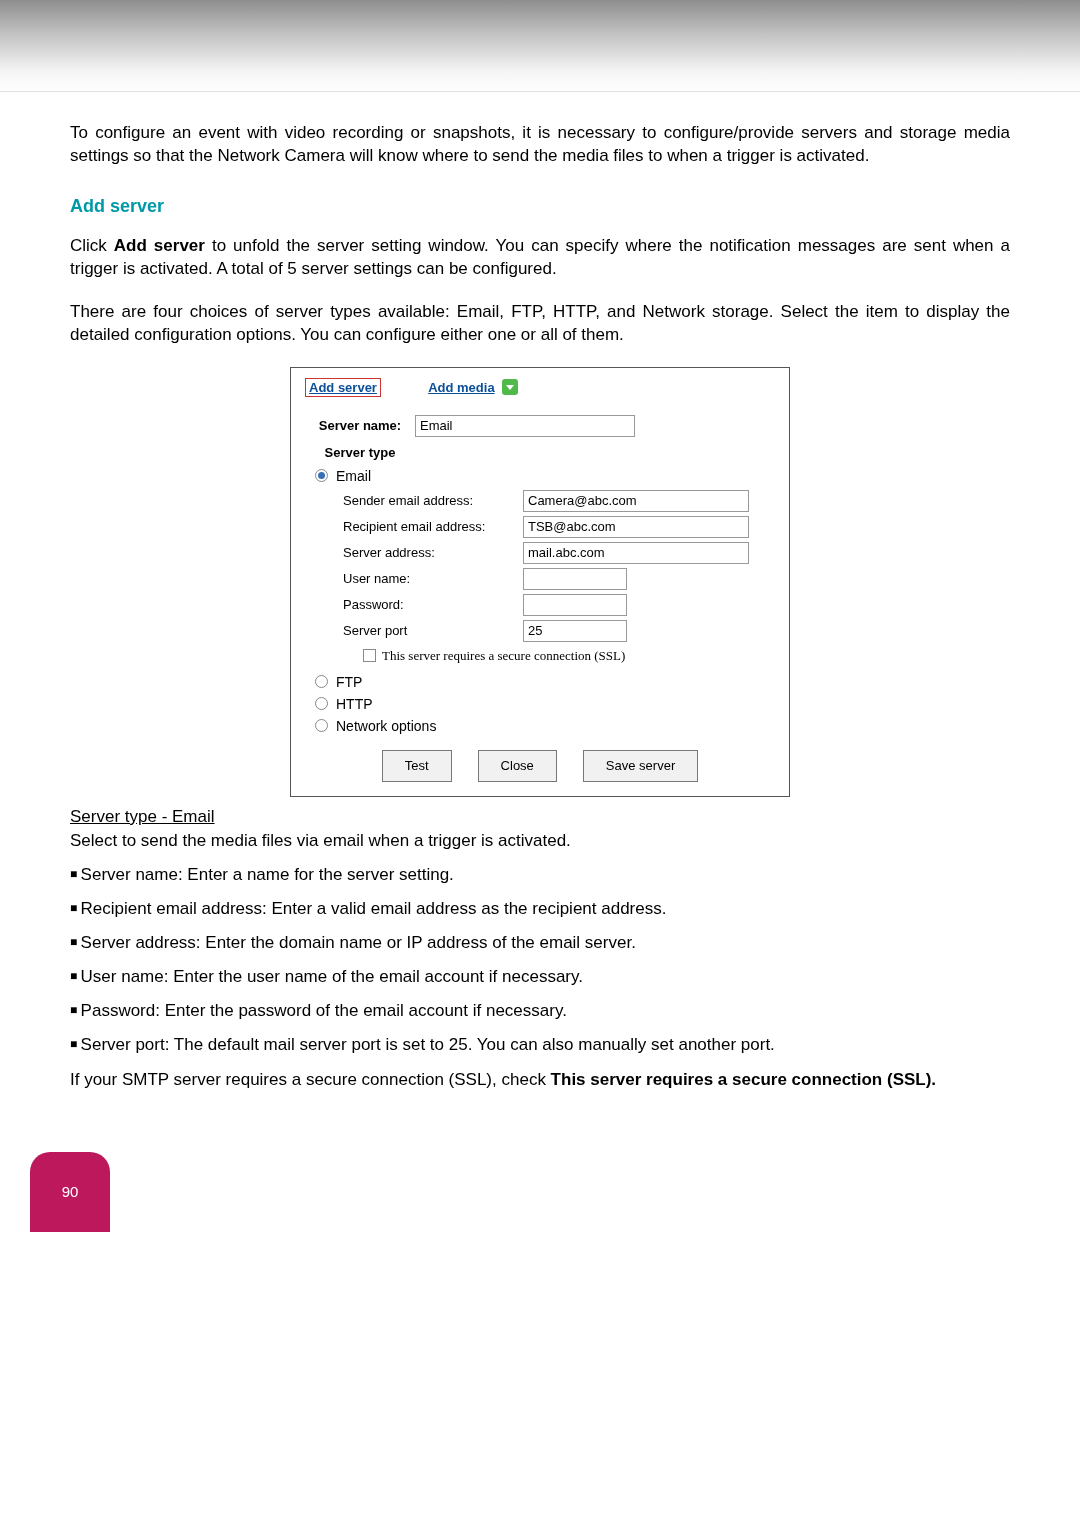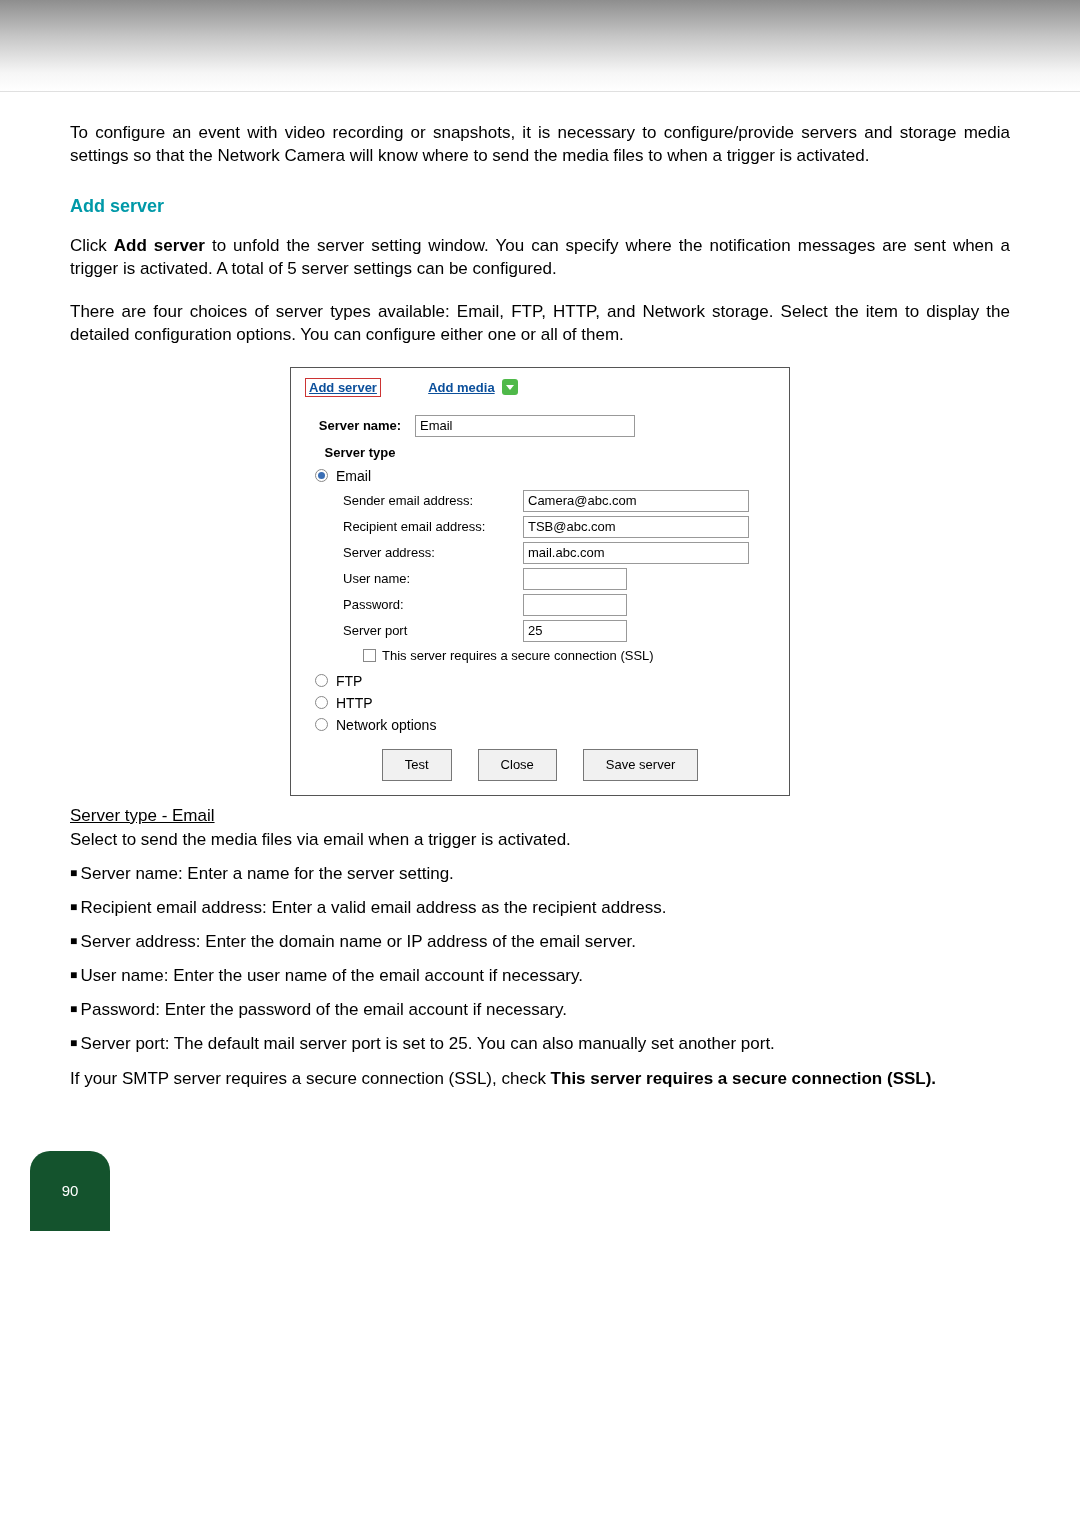--- a/index.html
+++ b/index.html
@@ -114,20 +114,21 @@
   }
   .w-long  { width: 226px; }
   .w-short { width: 104px; }
   .ssl-row {
     padding-left: 58px;
     display: flex;
     align-items: center;
     gap: 6px;
     margin: 6px 0 10px 0;
     font-size: 13px;
+    font-family: Liberation Serif, serif;
   }
   .radio-line {
     display: flex;
     align-items: center;
     gap: 8px;
     margin: 6px 0 6px 10px;
     font-size: 14px;
   }
   .radio {
     width: 13px; height: 13px;
@@ -181,21 +182,21 @@
     content:"■ ";
     font-size:12px;
     position:relative;
     top:-2px;
   }
   .footer-tab{
     margin-top:60px;
     margin-left:30px;
     width:80px;
     height:80px;
-    background:#14532d;
+    background:#be185d;
     border-top-left-radius:20px;
     border-top-right-radius:20px;
     color:#fff;
     display:flex;
     align-items:center;
     justify-content:center;
     font-size:15px;
   }
   input.srv-name{
     width:220px;height:22px;border:1px solid #999;font-size:13px;padding:1px 4px;

